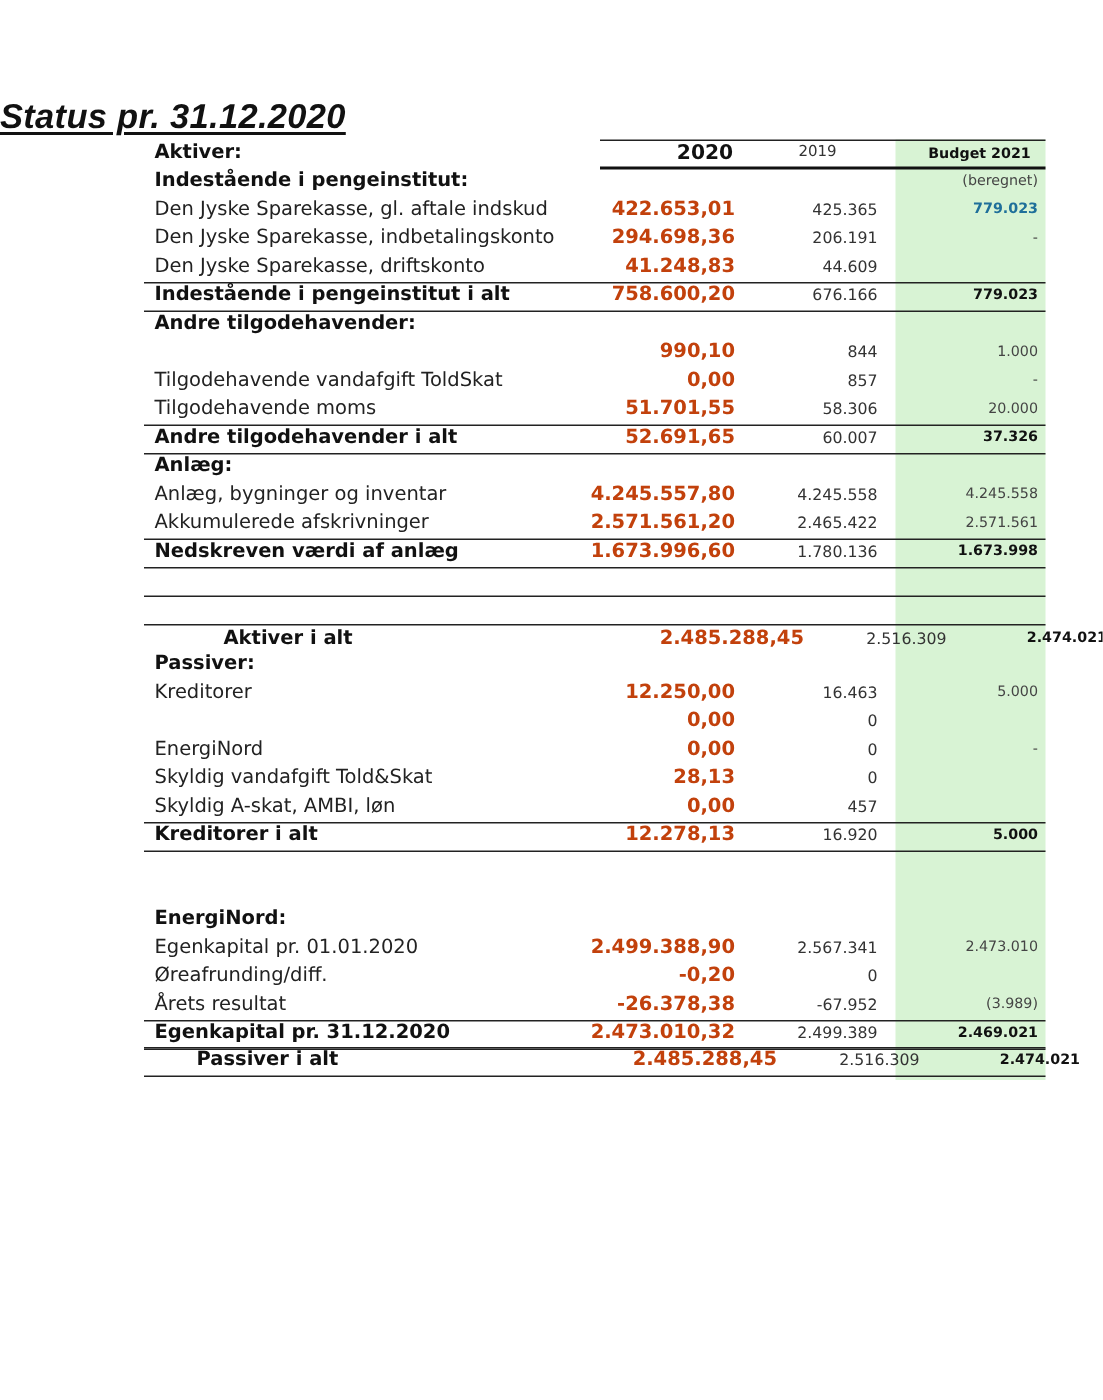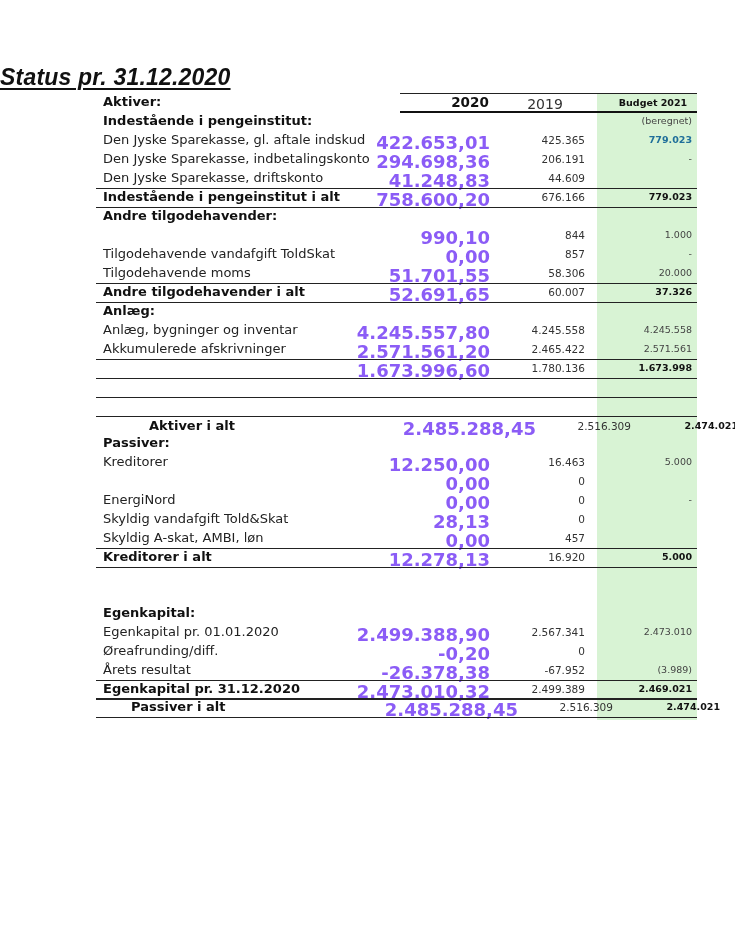--- a/index.html
+++ b/index.html
@@ -2,32 +2,32 @@
 <html><head>
 <meta charset="utf-8">
 <style>
   html, body { margin:0; padding:0; background:#ffffff; }
   body { width:735px; height:933px; position:relative; overflow:hidden; font-family:"DejaVu Sans", sans-serif; color:#1a1a1a; }
   .title { position:absolute; left:0; width:724px; top:64px; text-align:left; }
   .title span { font-family:"Liberation Sans", sans-serif; font-weight:bold; font-style:italic; font-size:23px; text-decoration:underline; text-decoration-thickness:2px; text-underline-offset:3px; letter-spacing:0.2px; color:#111; }
   .green { position:absolute; left:597px; top:93px; width:100px; height:627px; background:#d8f3d4; }
   .row { position:absolute; left:96px; width:601px; height:19px; }
   .row .lab { position:absolute; left:7px; top:1px; font-size:13px; white-space:nowrap; color:#222; }
-  .row .c20 { position:absolute; right:207px; top:1px; font-size:18px; font-weight:bold; white-space:nowrap; text-align:right; color:#8b5cf6; }
+  .row .c20 { position:absolute; right:207px; top:1px; font-size:13px; font-weight:bold; white-space:nowrap; text-align:right; color:#c2410c; }
   .row .c19 { position:absolute; right:112px; top:3px; font-size:10.5px; white-space:nowrap; text-align:right; color:#333; }
   .row .cbud { position:absolute; right:5px; top:3px; font-size:9.5px; white-space:nowrap; text-align:right; color:#444; }
   .row.head .lab { font-weight:bold; color:#111; }
   .row.total .lab { font-weight:bold; color:#111; }
   .row.total .cbud { font-weight:bold; color:#111; }
   .cbud.blue { color:#1f6f9a; font-weight:bold; }
   .hline { position:absolute; height:0; border-top:1.5px solid #222; }
   .hline.thick { border-top:2.5px solid #111; }
   .colhead { position:absolute; top:93px; height:20px; }
   .colhead .h20 { position:absolute; left:400px; width:140px; text-align:center; font-weight:bold; font-size:13.5px; top:1px; color:#111; }
-  .colhead .h19 { position:absolute; left:510px; width:70px; text-align:center; font-size:14px; top:3px; color:#333; }
+  .colhead .h19 { position:absolute; left:510px; width:70px; text-align:center; font-size:10px; top:3px; color:#333; }
   .colhead .hbud { position:absolute; left:597px; width:112px; text-align:center; font-size:9.5px; font-weight:bold; top:4px; color:#111; }
 </style>
 </head>
 <body>
 
 <div class="title">
   <span>Status pr. 31.12.2020</span>
 </div>
 
 <div class="green"></div>
@@ -112,20 +112,21 @@
       <span class="c19">4.245.558</span>
       <span class="cbud">4.245.558</span>
     </div>
     <div class="row" style="top: 340px;">
       <span class="lab">Akkumulerede afskrivninger</span>
       <span class="c20">2.571.561,20</span>
       <span class="c19">2.465.422</span>
       <span class="cbud">2.571.561</span>
     </div>
     <div class="row total" style="top: 359px;">
+      <span class="lab">Nedskreven værdi af anlæg</span>
       <span class="c20">1.673.996,60</span>
       <span class="c19">1.780.136</span>
       <span class="cbud">1.673.998</span>
     </div>
     <div class="hline" style="left: 96px; width: 601px; top: 359px;"></div>
     <div class="hline" style="left: 96px; width: 601px; top: 378px;"></div>
     <div class="row total" style="top: 417px; margin-left: 46px;">
       <span class="lab">Aktiver i alt</span>
       <span class="c20">2.485.288,45</span>
       <span class="c19">2.516.309</span>
@@ -167,21 +168,21 @@
     </div>
     <div class="row total" style="top: 548px;">
       <span class="lab">Kreditorer i alt</span>
       <span class="c20">12.278,13</span>
       <span class="c19">16.920</span>
       <span class="cbud">5.000</span>
     </div>
     <div class="hline" style="left: 96px; width: 601px; top: 548px;"></div>
     <div class="hline" style="left: 96px; width: 601px; top: 567px;"></div>
     <div class="row head" style="top: 604px;">
-      <span class="lab">Egenkapital:</span>
+      <span class="lab">EnergiNord:</span>
     </div>
     <div class="row" style="top: 623px;">
       <span class="lab">Egenkapital pr. 01.01.2020</span>
       <span class="c20">2.499.388,90</span>
       <span class="c19">2.567.341</span>
       <span class="cbud">2.473.010</span>
     </div>
     <div class="row" style="top: 642px;">
       <span class="lab">Øreafrunding/diff.</span>
       <span class="c20">-0,20</span>

